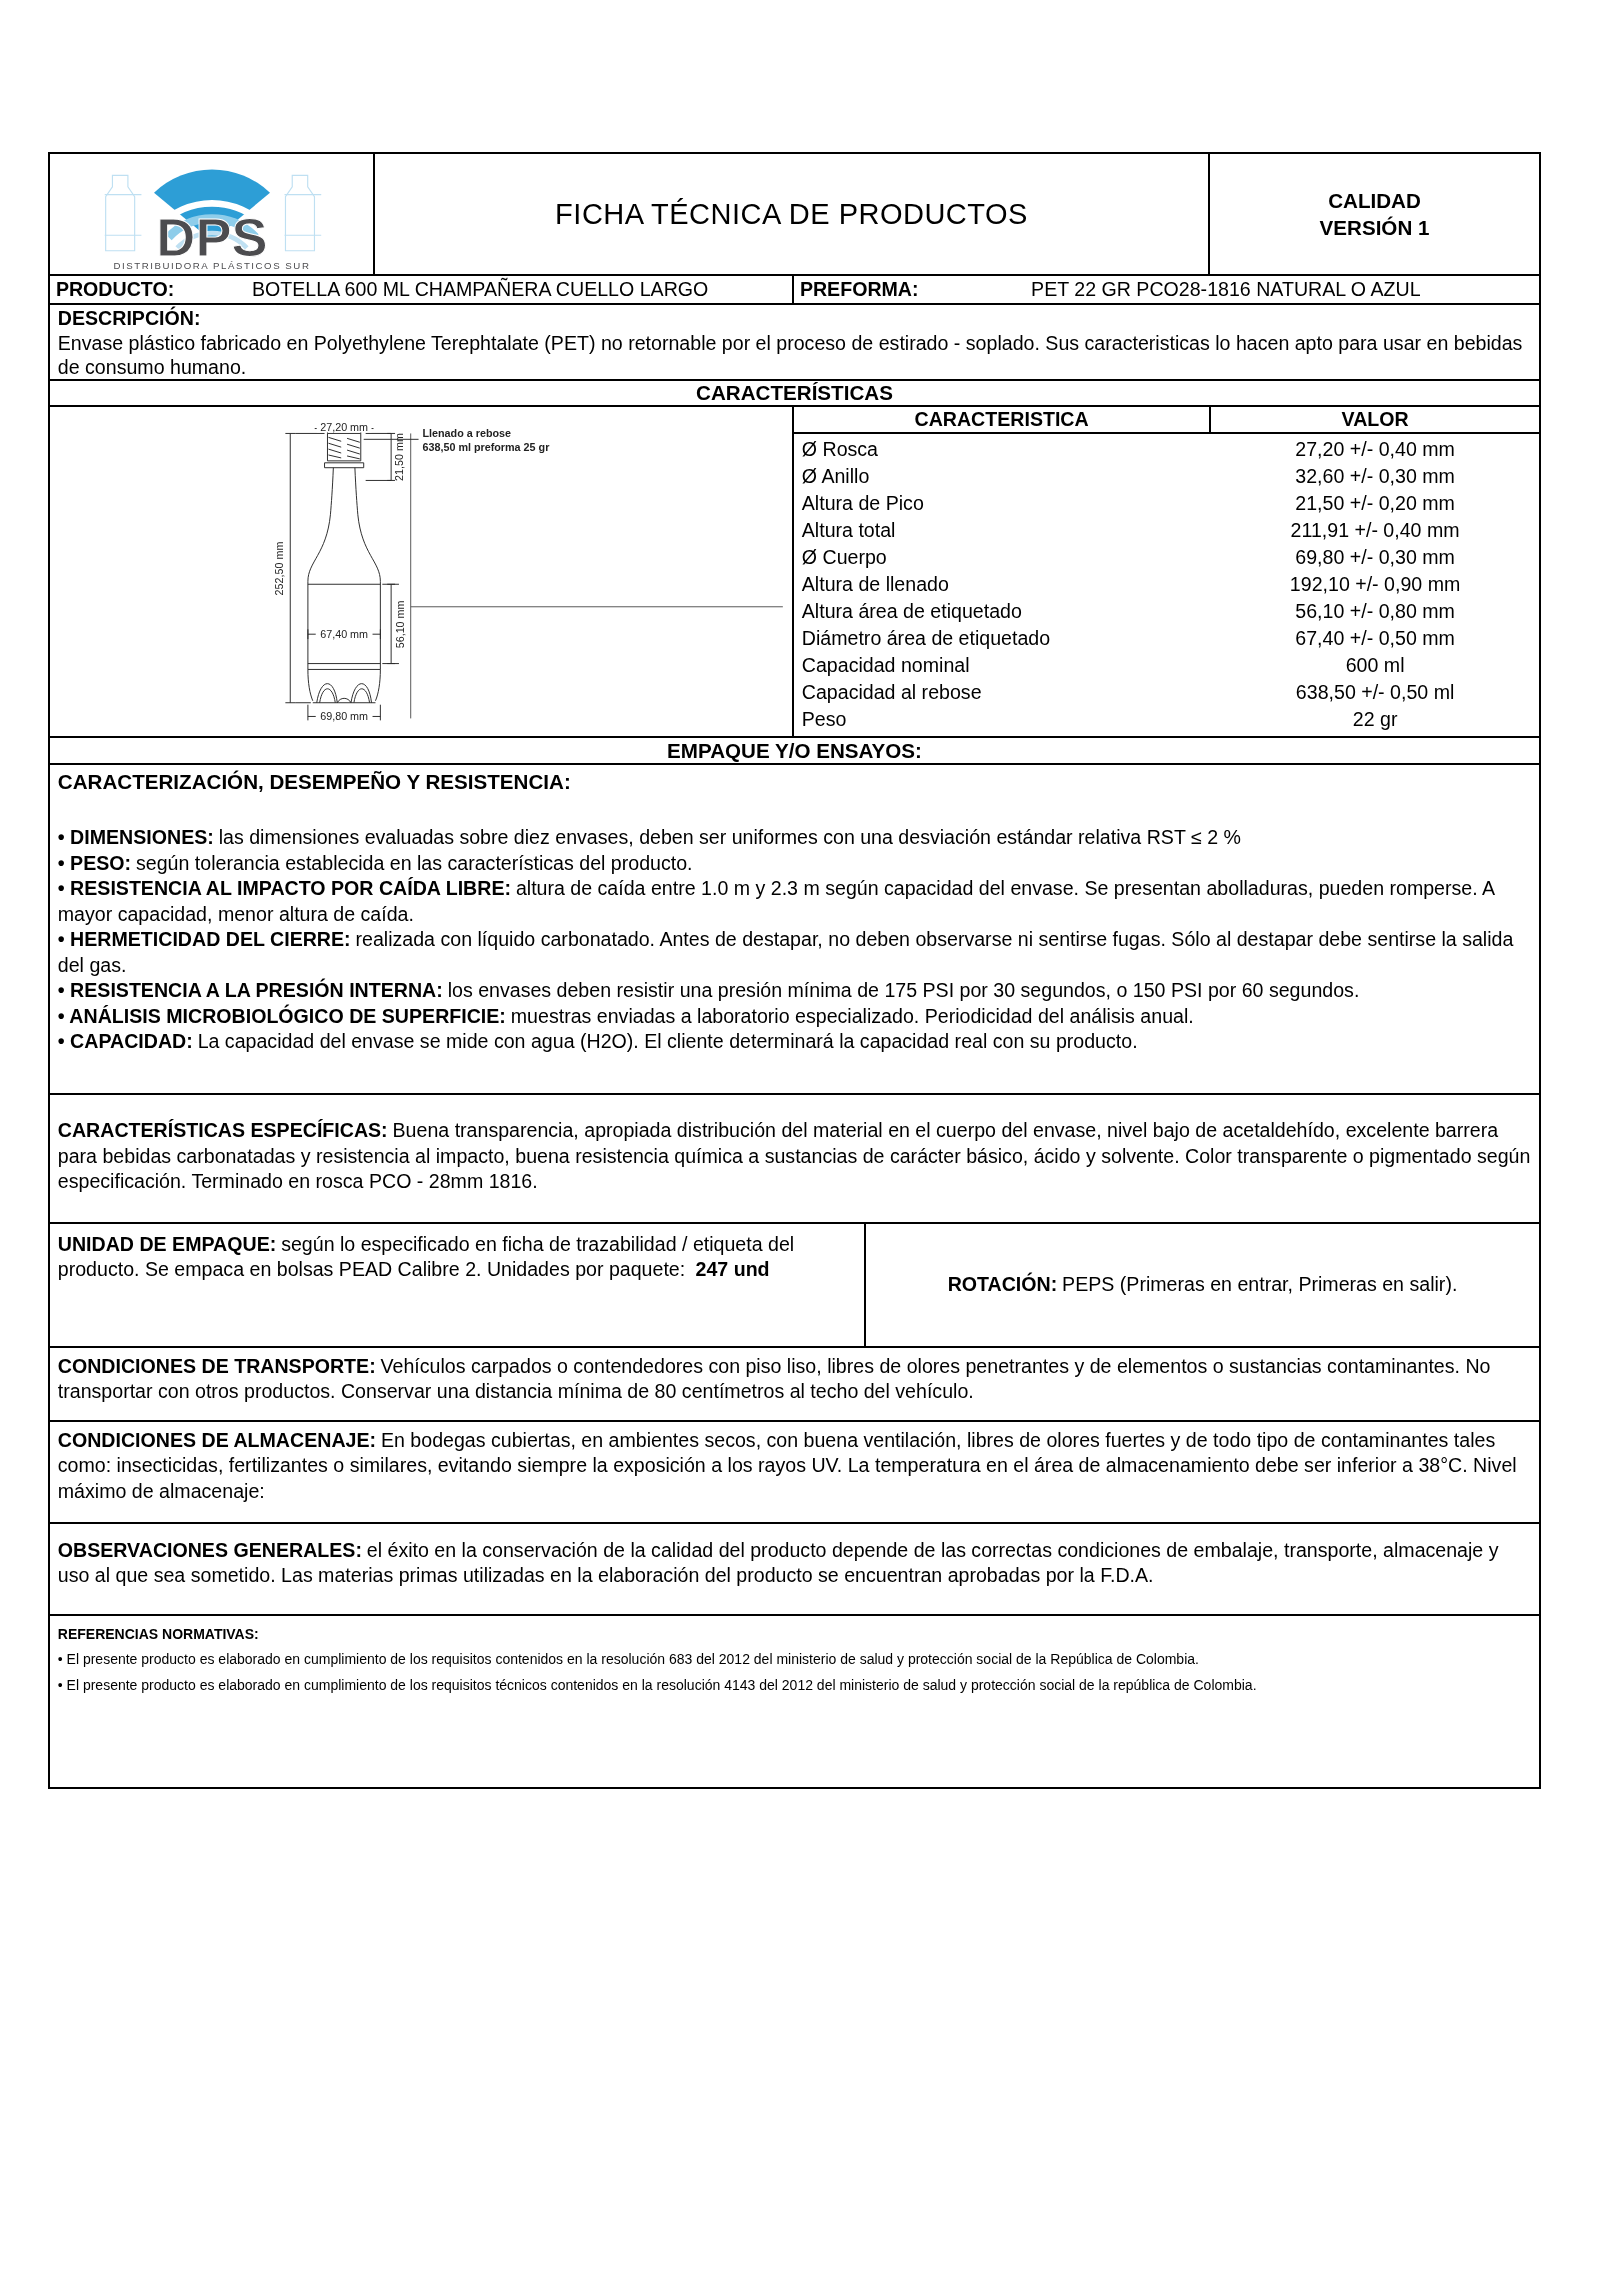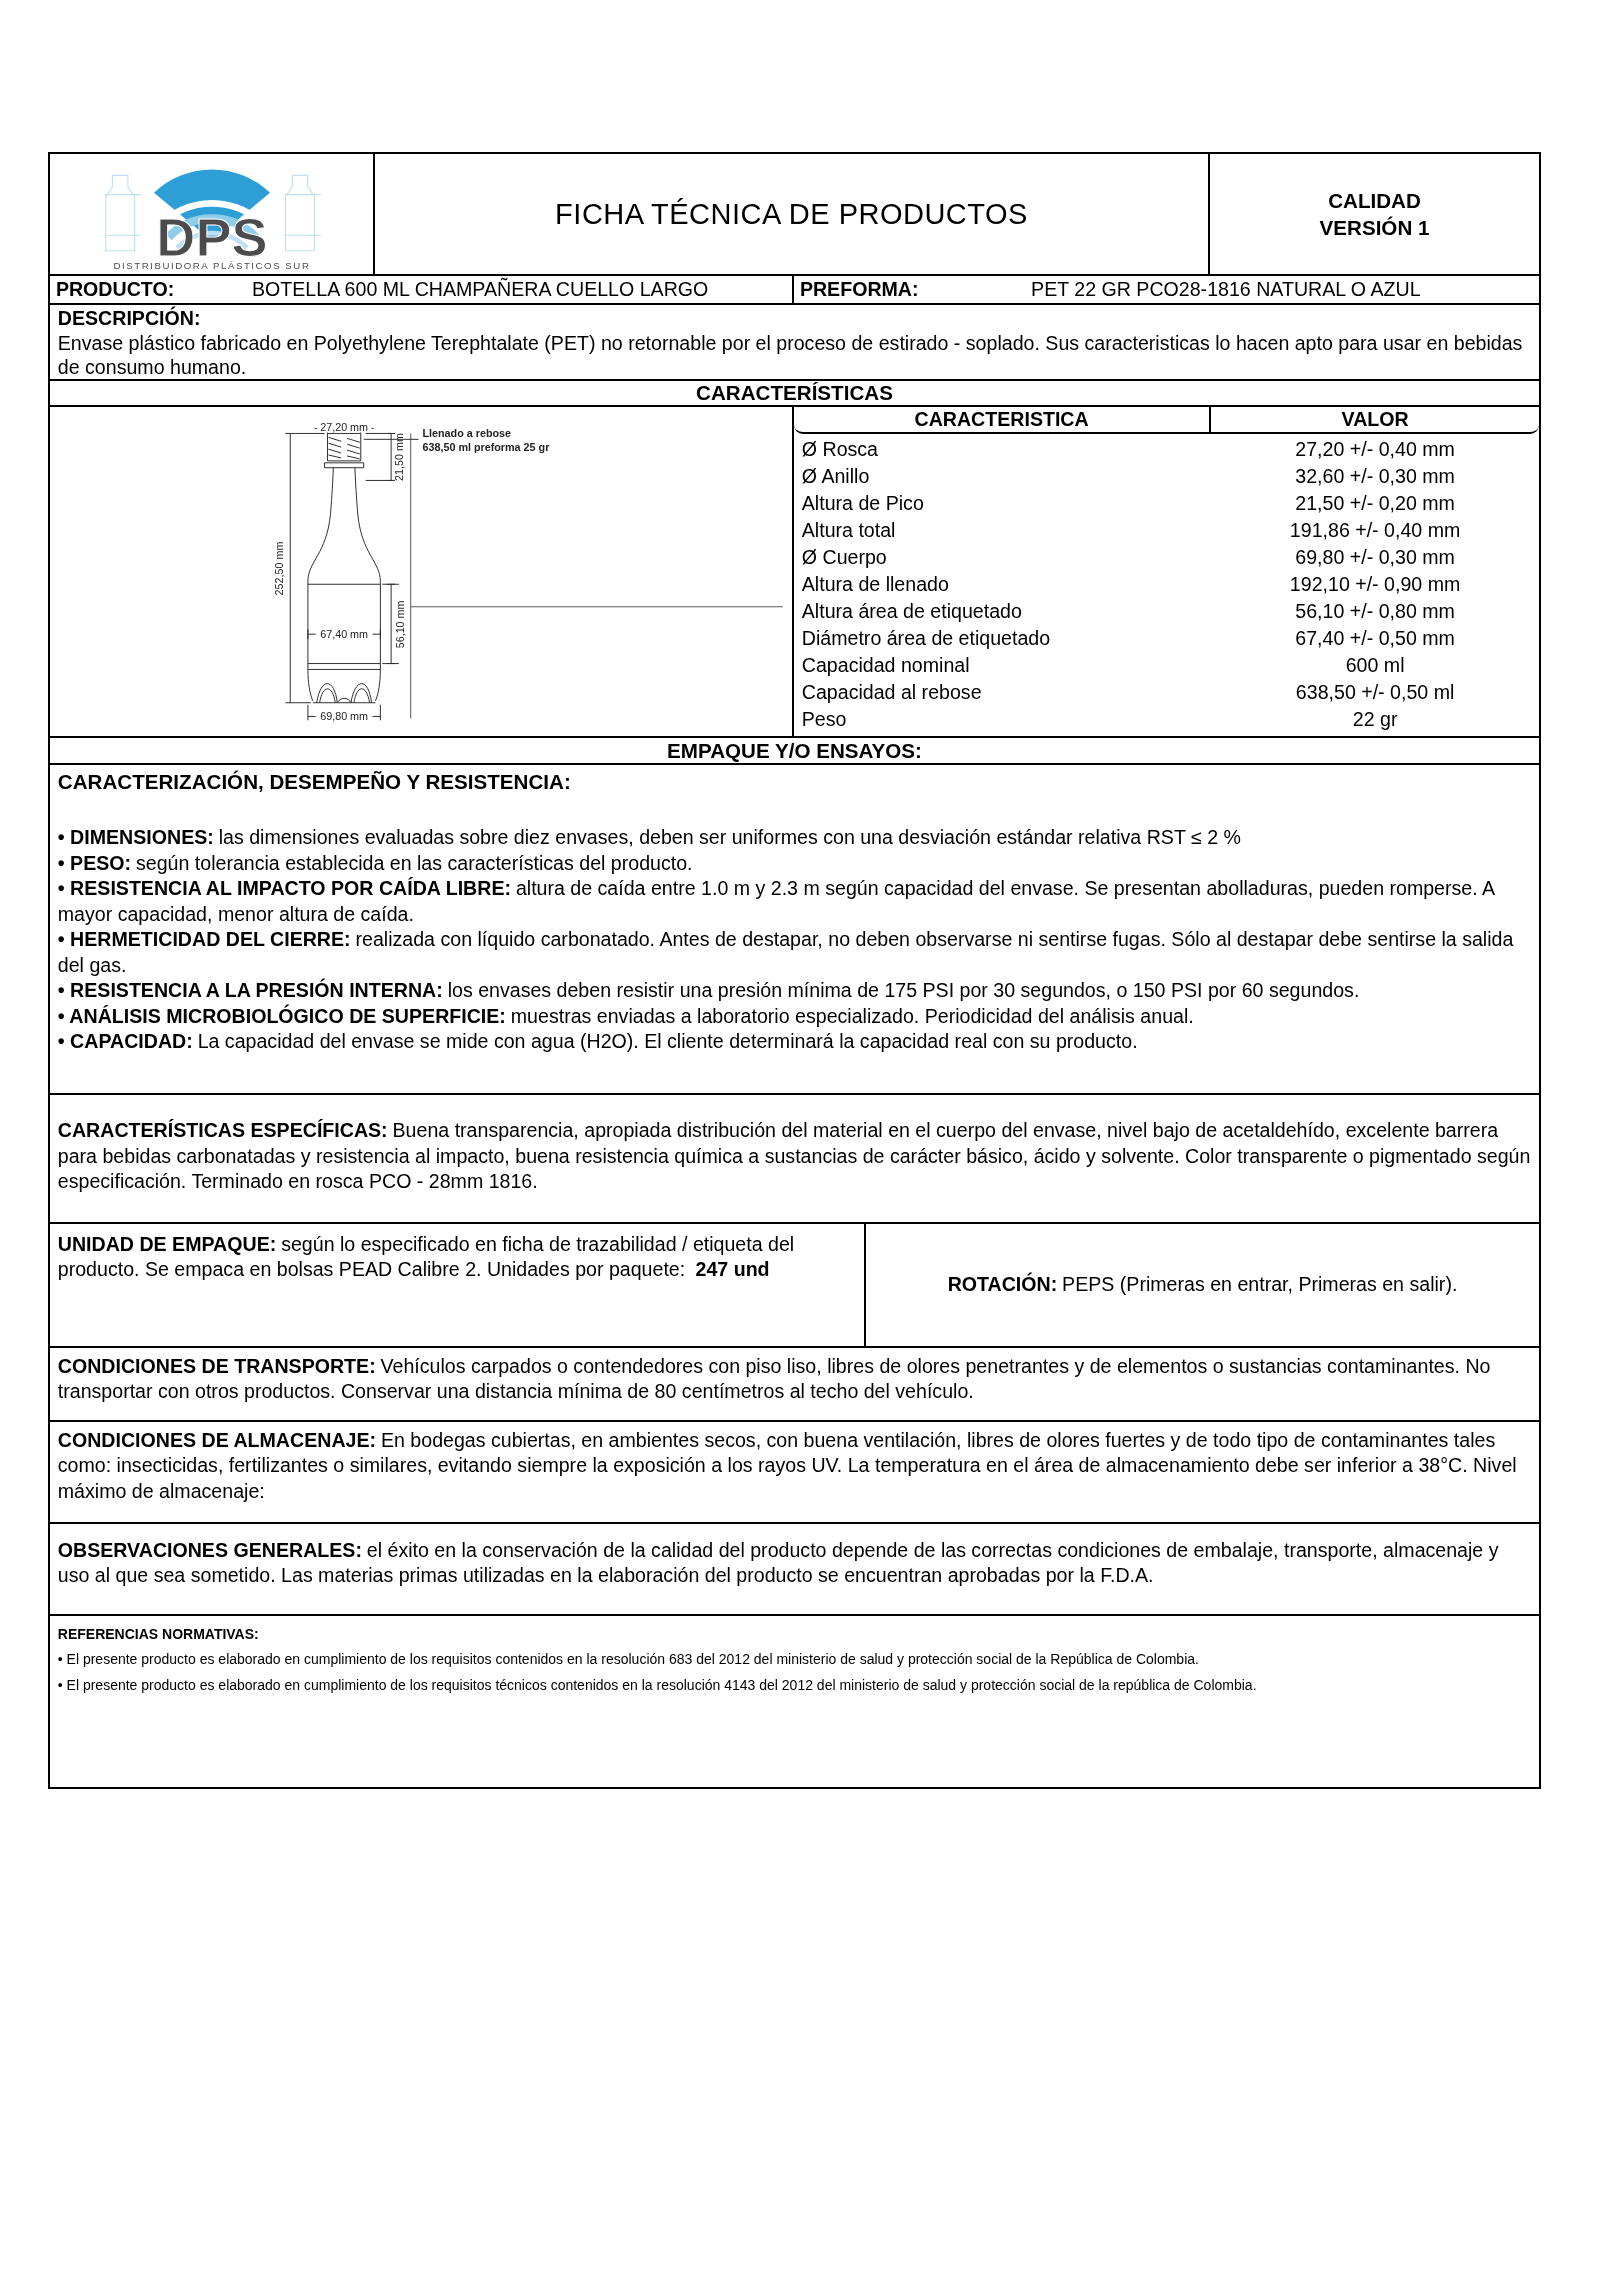--- a/index.html
+++ b/index.html
@@ -36,21 +36,21 @@
   .descripcion-row { height:76px; padding:1px 7.8px; font-size:19.6px; line-height:24.5px; }
 
   
   .sec-title { height:25.5px; text-align:center; font-weight:bold; font-size:20.6px; line-height:24.5px; }
   .sec-title-2 { height:27.4px; text-align:center; font-weight:bold; font-size:20.6px; line-height:26.5px; }
 
   
   .caract-body { height:331px; display:flex; }
   .diagram-cell { width:742px; height:100%; }
   .table-cell { flex:1; border-left:2.9px solid #000; display:flex; flex-direction:column; font-size:19.6px; }
-  .thead { display:flex; border-bottom:2.9px solid #000; font-weight:bold; height:27.4px; line-height:25.5px; text-align:center;border-radius:9px; }
+  .thead { display:flex; border-bottom:2.9px solid #000; font-weight:bold; height:27.4px; line-height:25.5px; text-align:center; }
   .th-name { width:56%; border-right:2.9px solid #000; }
   .th-val { flex:1; }
   .tbody { flex:1; display:flex; flex-direction:column; justify-content:space-evenly; padding:2px 0; }
   .crow { display:flex; line-height:26.5px; }
   .cname { width:56%; padding-left:7.8px; }
   .cvalue { flex:1; text-align:center; }
 
   
   .caracterizacion { height:330px; padding:3.9px 7.8px; font-size:19.6px; line-height:25.5px; }
   .sub-lbl { font-weight:bold; font-size:20.6px; margin-bottom:31px; }
@@ -192,21 +192,21 @@
           <div class="crow">
           <span class="cname">Ø Anillo</span>
           <span class="cvalue">32,60 +/- 0,30 mm</span>
         </div>
           <div class="crow">
           <span class="cname">Altura de Pico</span>
           <span class="cvalue">21,50 +/- 0,20 mm</span>
         </div>
           <div class="crow">
           <span class="cname">Altura total</span>
-          <span class="cvalue">191,86 +/- 0,40 mm</span>
+          <span class="cvalue">211,91 +/- 0,40 mm</span>
         </div>
           <div class="crow">
           <span class="cname">Ø Cuerpo</span>
           <span class="cvalue">69,80 +/- 0,30 mm</span>
         </div>
           <div class="crow">
           <span class="cname">Altura de llenado</span>
           <span class="cvalue">192,10 +/- 0,90 mm</span>
         </div>
           <div class="crow">

